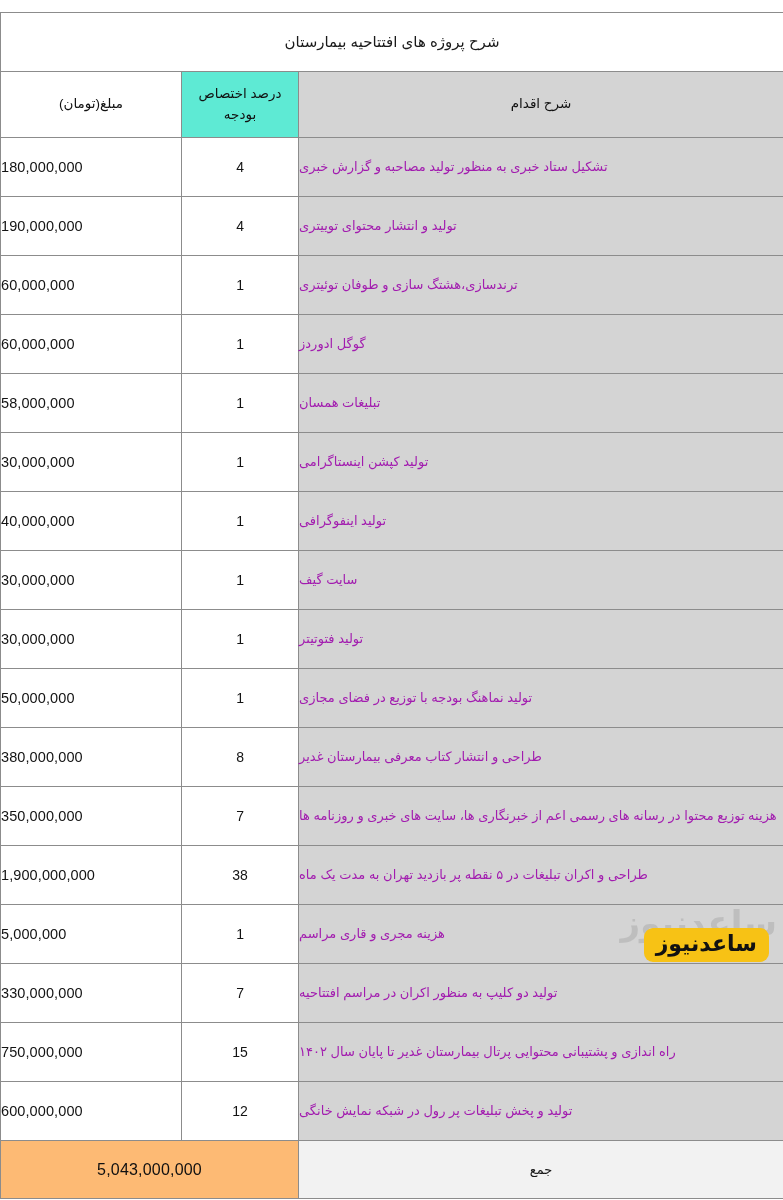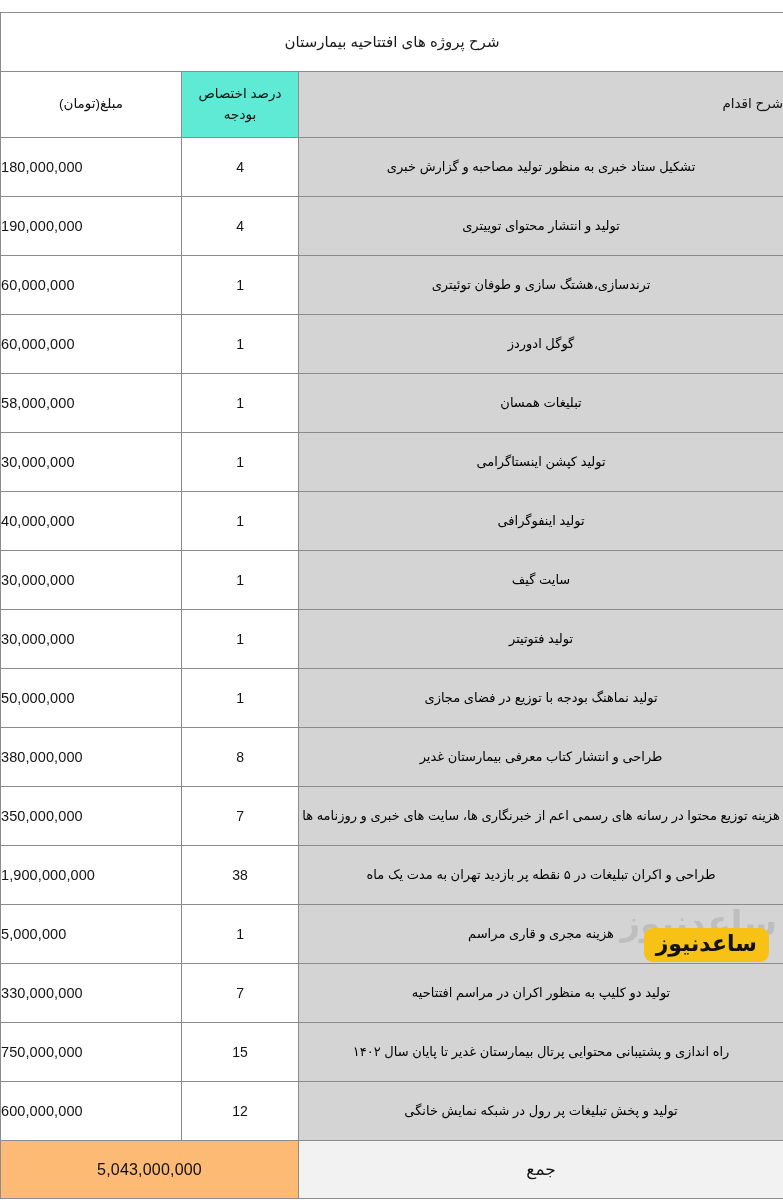--- a/index.html
+++ b/index.html
@@ -66,37 +66,36 @@
   .hdr {
     height: 65px;
     text-align: center;
     font-size: 13.5px;
     font-weight: 700;
     line-height: 1.5;
     color: #111111;
   }
   .hdr-desc {
     background: #d4d4d4;
-    text-align: right;
   }
   .hdr-percent {
     background: #5eead4;
     padding: 0 6px;
   }
   .hdr-amount {
     background: #ffffff;
   }
 
   
   .cell-desc {
     background: #d4d4d4;
-    text-align: center;
+    text-align: left;
     font-size: 13px;
     line-height: 1.75;
-    color: #000000;
+    color: #a21caf;
     padding: 6px 14px;
     height: 58px;
   }
   .cell-percent {
     background: #ffffff;
     text-align: center;
     font-size: 14px;
     color: #131313;
     height: 58px;
     direction: ltr;
@@ -107,21 +106,21 @@
     color: #131313;
     height: 58px;
     direction: ltr;
     letter-spacing: 0.1px;
   }
 
   
   .total-label {
     background: #f2f2f2;
     text-align: center;
-    font-size: 17px;
+    font-size: 13px;
     font-weight: 700;
     color: #141414;
     height: 57px;
   }
   .total-value {
     background: #fdba74;
     text-align: center;
     font-size: 16px;
     font-weight: 700;
     color: #101010;

